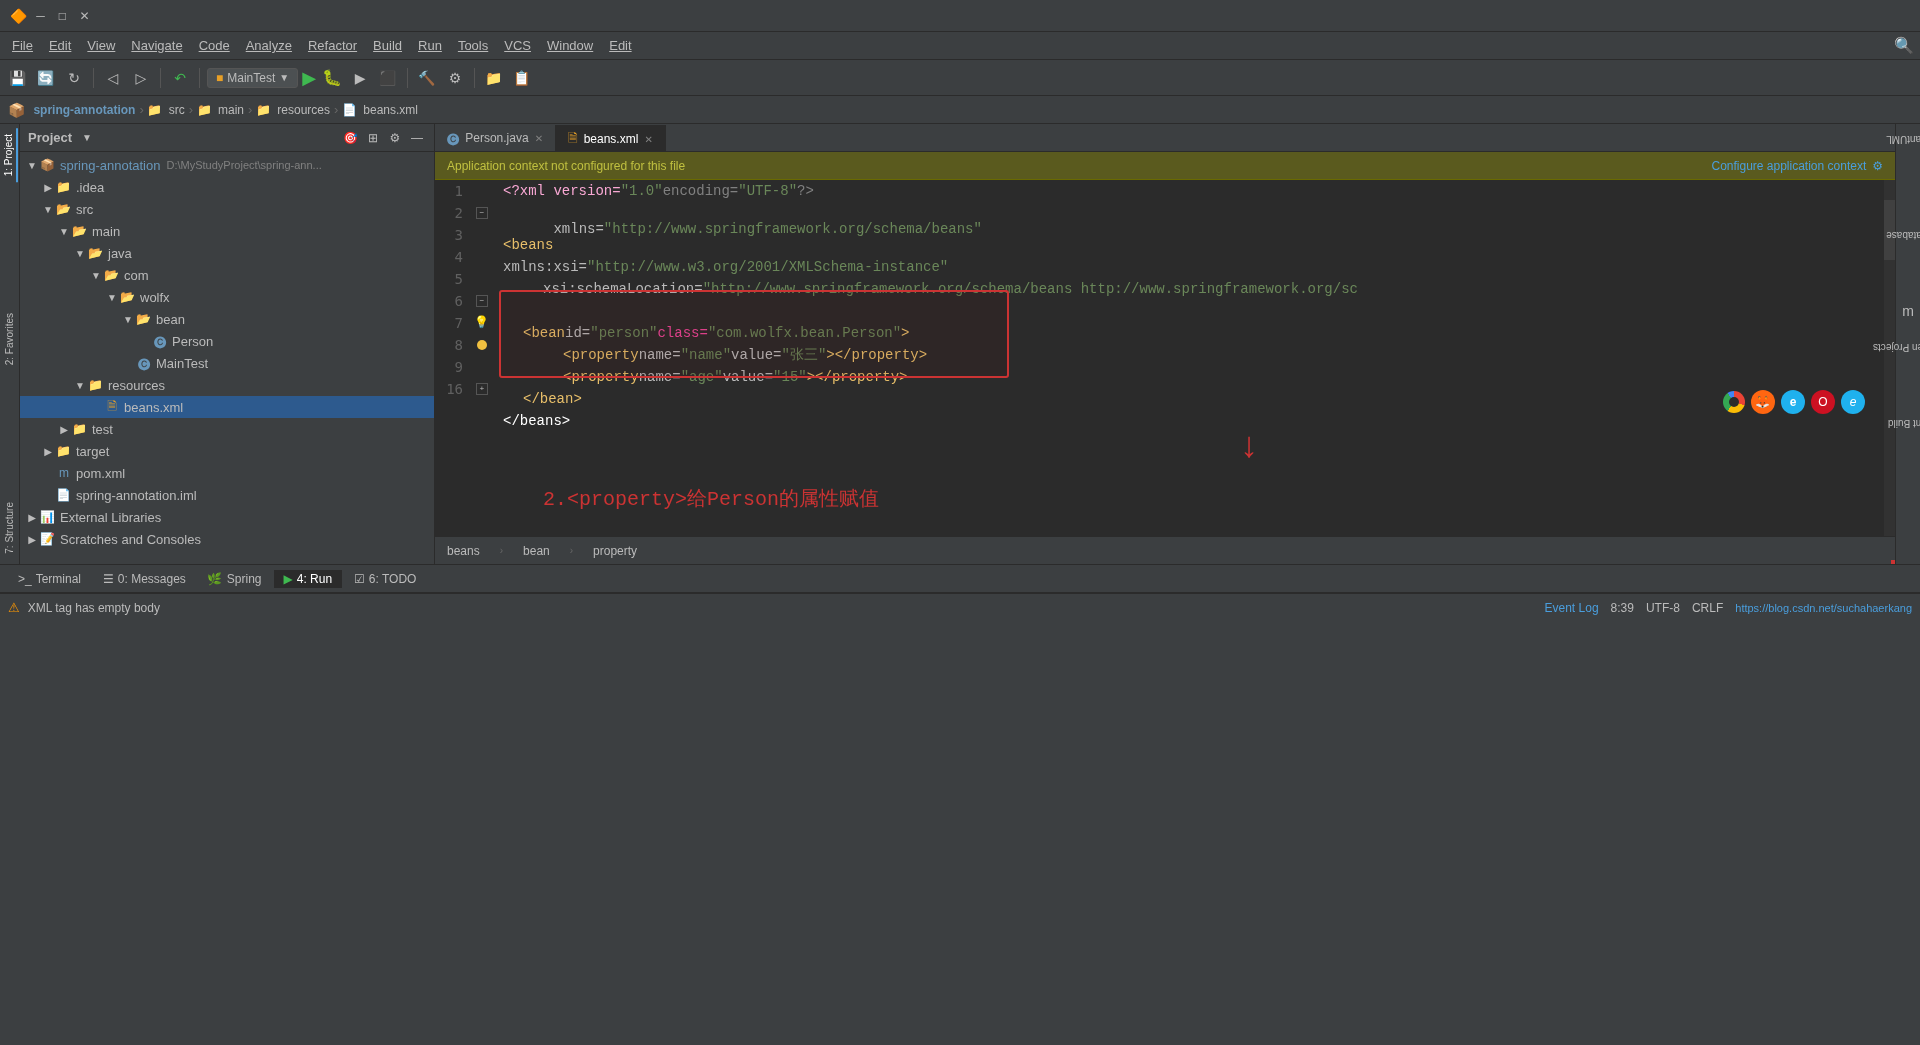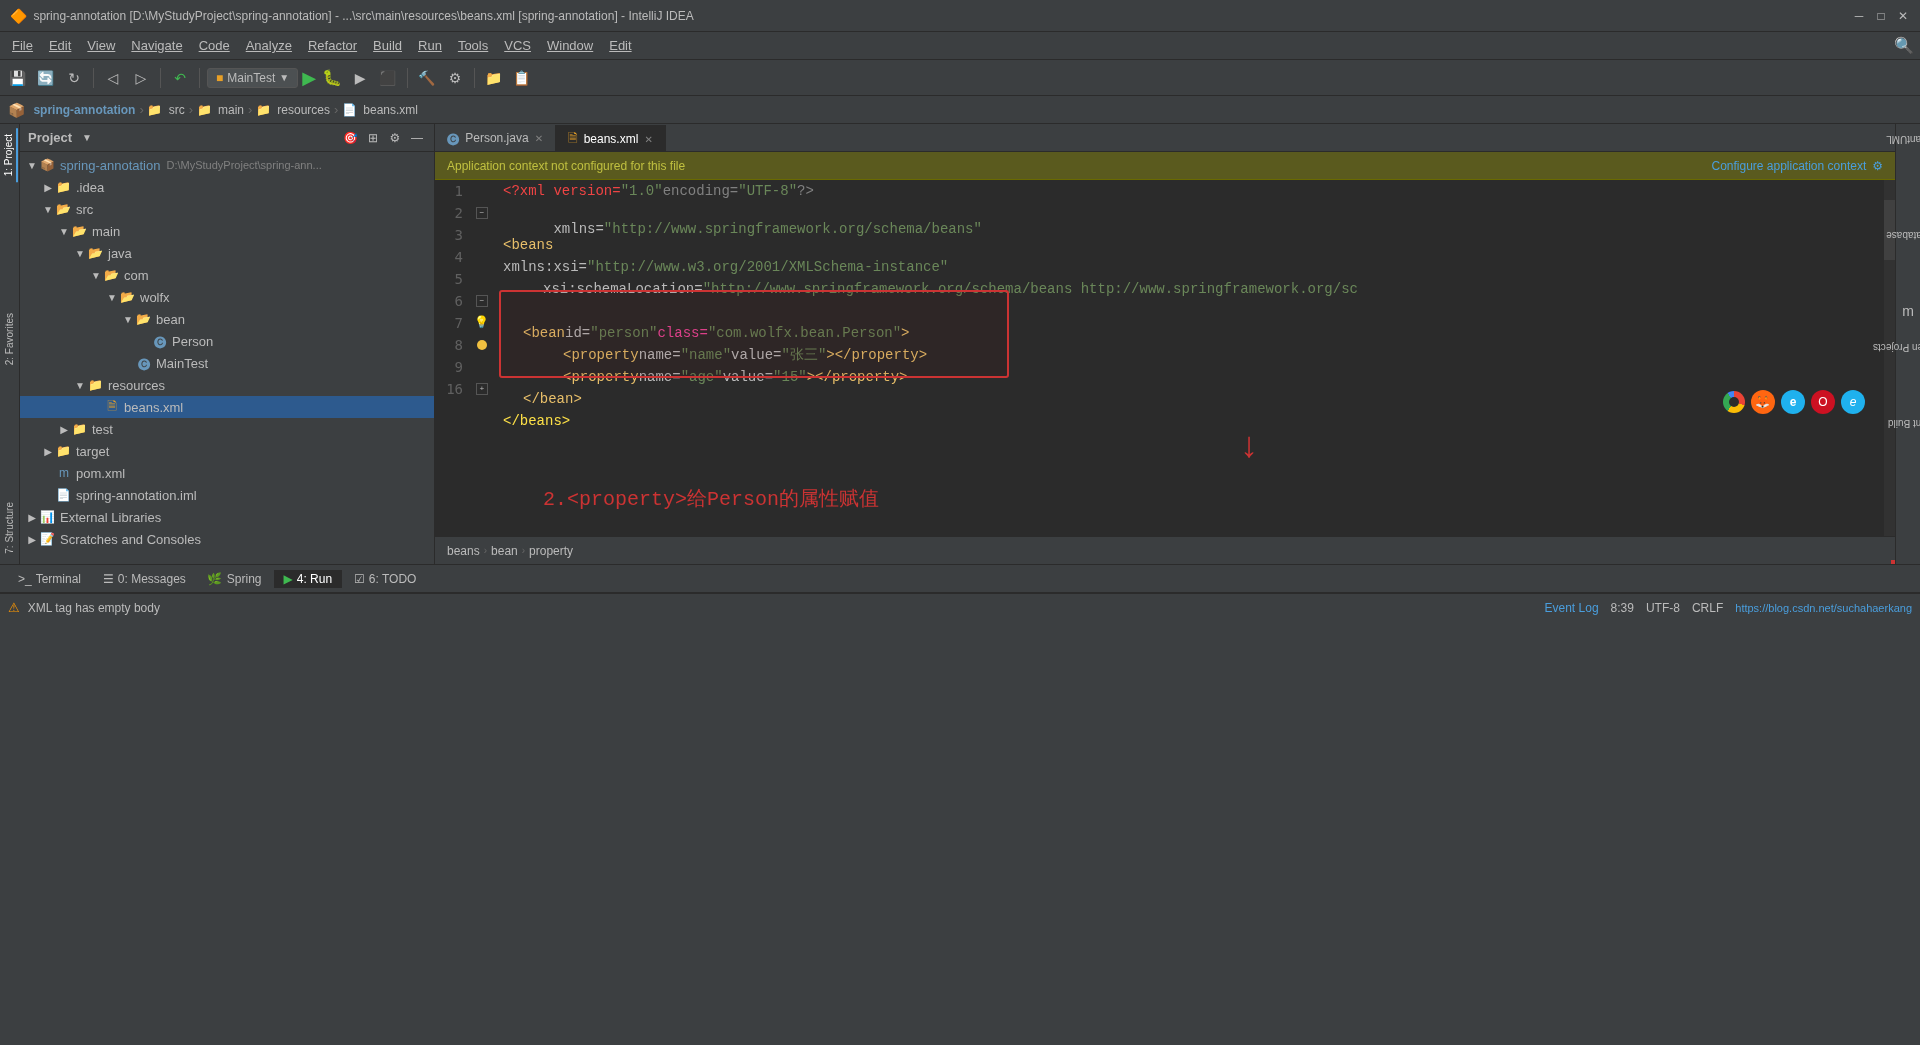--- a/index.html
+++ b/index.html
@@ -184,21 +184,21 @@
     .arrow-down { color: #cc3333; font-size: 36px; text-align: center; margin: 5px 0 5px 120px; }
 
     
     .bottom-breadcrumb {
       height: 28px;
       background: #3c3f41;
       display: flex;
       align-items: center;
       padding: 0 12px;
       border-top: 1px solid #2b2b2b;
-      gap: 4px;
+      gap: 20px;
     }
     .bc-item { color: #bbb; font-size: 12px; cursor: pointer; }
     .bc-arrow { color: #666; font-size: 10px; }
 
     
     .right-panel {
       width: 25px;
       background: #3c3f41;
       display: flex;
       flex-direction: column;
@@ -321,21 +321,20 @@
       height: 20px;
       background: #cc3333;
       top: 380px;
     }
   </style>
 </head>
 <body>
 
 <div class="title-bar">
   <span style="font-size:14px; margin-right:6px; color:#cc7832;">🔶</span>
-  <span class="title-bar-text">spring-annotation [D:\MyStudyProject\spring-annotation] - ...\src\main\resources\beans.xml [spring-annotation] - IntelliJ IDEA</span>
   <div class="title-bar-controls">
     <div class="title-btn">─</div>
     <div class="title-btn">□</div>
     <div class="title-btn">✕</div>
   </div>
 </div>
 
 <div class="menu-bar">
   <div class="menu-item">File</div>
   <div class="menu-item">Edit</div>
@@ -651,21 +650,21 @@
                 </div>
               </div>
             </div>
           </div>
 
           <div style="flex:1; font-family:'Consolas','Courier New',monospace; font-size:14px; line-height:22px; padding: 0 8px; position:relative; overflow-x:auto;">
 
             <div style="position:absolute; left:4px; top:110px; width:510px; height:88px; border:2px solid #cc3333; border-radius:3px; background:rgba(80,0,0,0.1); pointer-events:none; z-index:1;"></div>
 
             <div class="line">
-              <span style="color:#ef4444;">&lt;?xml version=</span>
+              <span style="color:#f9a8d4;">&lt;?xml version=</span>
                 <span class="xml-value">"1.0"</span>
                 <span style="color:#808080;"> encoding=</span>
                 <span class="xml-value">"UTF-8"</span>
                 <span style="color:#808080;">?&gt;</span>
             </div>
 
             <div class="line">
               <span style="color:#e8bf6a;margin-top:32px;">&lt;beans</span>
               <span style="color:#bababa;"> xmlns=</span>
                 <span style="color:#6a8759;">"http://www.springframework.org/schema/beans"</span>
@@ -712,21 +711,21 @@
                 <span style="color:#6a8759;">"15"</span>
               <span style="color:#e8bf6a;">&gt;&lt;/property&gt;</span>
             </div>
 
             <div class="line">
               <span style="margin-left:20px;"></span>
               <span style="color:#e8bf6a;">&lt;/bean&gt;</span>
             </div>
 
             <div class="line">
-              <span style="color:#fde047;">&lt;/beans&gt;</span>
+              <span style="color:#ffffff;">&lt;/beans&gt;</span>
             </div>
 
             <div class="arrow-down">↓</div>
 
             <div class="annotation-area">
               <div>2.&lt;property&gt;给Person的属性赋值</div>
             </div>
           </div>
 
           <div class="minimap">

